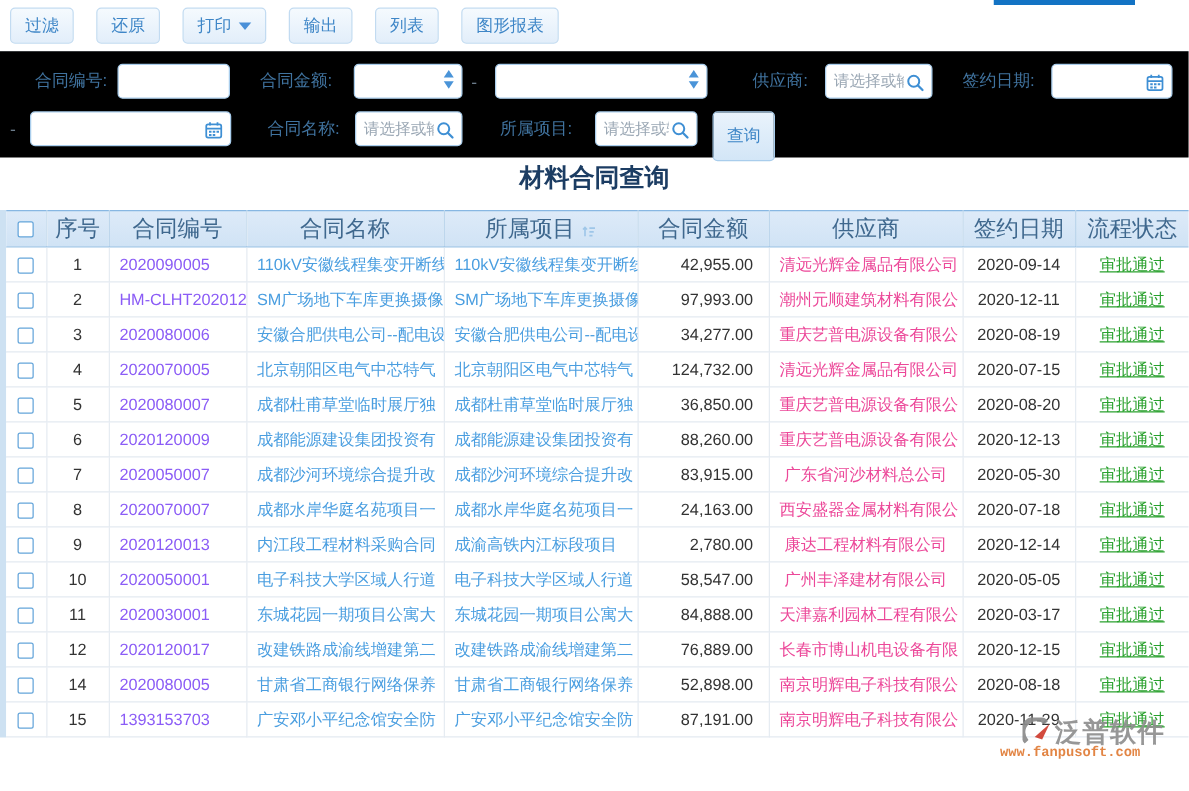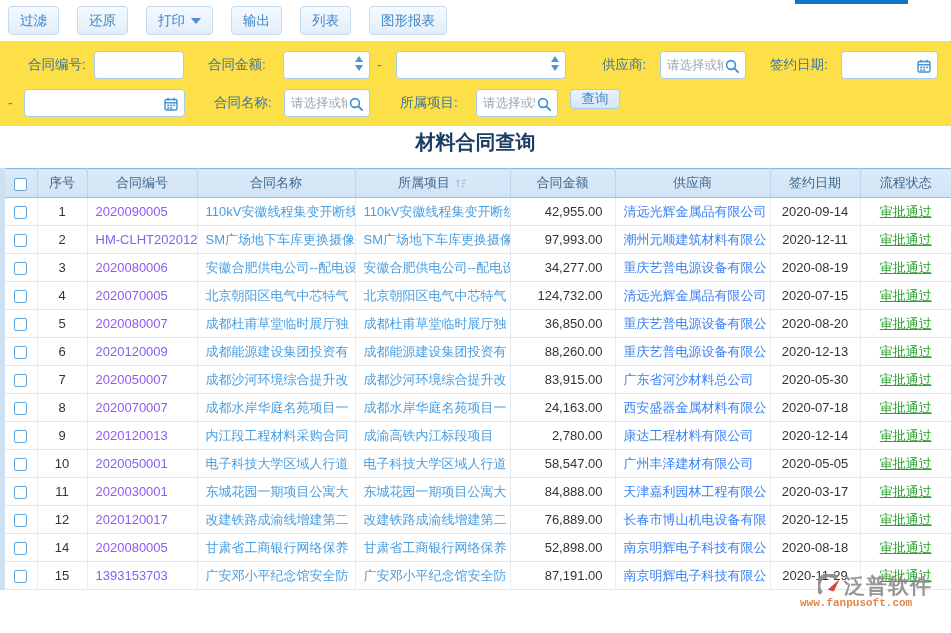--- a/index.html
+++ b/index.html
@@ -20,66 +20,66 @@
     font-size:13.5px; color:#3e86c7;
     background:linear-gradient(#f5fafe,#e2eefa);
     border:1px solid #c2dbf1; border-radius:4px;
     display:inline-flex; align-items:center; gap:6px;
     cursor:pointer; white-space:nowrap;
   }
   .caret { width:0; height:0; border-left:5px solid transparent; border-right:5px solid transparent; border-top:6px solid #4a90d8; display:inline-block; }
   .topsep { position:absolute; top:41px; left:0; width:951px; border-top:1px solid #ccd9e5; }
 
   
-  .filters { position:absolute; top:41px; left:0; width:951px; height:85px; background:#fde047; }
+  .filters { position:absolute; top:41px; left:0; width:951px; height:85px; background:#000000; }
   .f-label { position:absolute; font-size:13.5px; color:#40739f; line-height:28px; white-space:nowrap; }
   .f-input { position:absolute; height:28px; border:1px solid #a9cdec; border-radius:4px; background:#fff; }
   .f-input input {
     width:100%; height:100%; border:none; outline:none; background:transparent;
     font-size:12.5px; color:#333; padding:0 6px;
     font-family:"Liberation Sans", sans-serif;
   }
   .f-input input::placeholder { color:#9aa7b4; }
   .with-icon input { padding-right:22px; }
   .dash { position:absolute; font-size:14px; color:#6b7b8a; line-height:28px; }
   .icon-abs { position:absolute; right:5px; top:6px; width:16px; height:16px; pointer-events:auto; }
   .spin { position:absolute; right:6px; top:4px; display:flex; flex-direction:column; gap:3px; align-items:center; cursor:pointer; }
   .spin .up { width:0;height:0;border-left:4.5px solid transparent;border-right:4.5px solid transparent;border-bottom:6px solid #4a94d8; }
   .spin .dn { width:0;height:0;border-left:4.5px solid transparent;border-right:4.5px solid transparent;border-top:6px solid #4a94d8; }
   .query-btn {
-    position:absolute; left:570px; top:48px; width:50px; height:20px;
+    position:absolute; left:570px; top:48px; width:50px; height:40px;
     background:linear-gradient(#e9f3fc,#d3e6f7); border:1px solid #a9cdec; border-radius:4px;
     color:#3e86c7; font-size:13.5px; cursor:pointer;
   }
 
   
   .page-title { position:absolute; top:129px; left:0; width:951px; text-align:center;
     font-size:20px; font-weight:bold; color:#1c3d63; }
 
   
   .grid-wrap { position:absolute; top:168px; left:0; width:951px; border-left:5px solid #cde1f2; }
   table { width:946px; border-collapse:collapse; table-layout:fixed; font-size:13px; }
   th {
-    height:29px; font-weight:normal; font-size:13px; color:#3f688e;
+    height:29px; font-weight:normal; font-size:18px; color:#3f688e;
     background:linear-gradient(#ddeaf8,#d0e3f5);
     border-top:1px solid #88b7e2; border-bottom:1px solid #9cc3e6; border-right:1px solid #bdd6ec;
     text-align:center; white-space:nowrap; overflow:hidden; padding:0 4px;margin-top:28px;
   }
   th:last-child, td:last-child { border-right:none; }
   td {
     height:28px; border-bottom:1px solid #e3eaf1; border-right:1px solid #e6ecf2;
     padding:0 8px; white-space:nowrap; overflow:hidden; color:#333; background:#fff;
   }
   td.c-check, th.c-check { text-align:center; padding:0; }
   .checkbox { display:inline-block; width:13px; height:13px; border:1px solid #64a5da; border-radius:2px; background:#fff; vertical-align:middle; cursor:pointer; }
   td.c-seq { text-align:center; }
   td.c-no { color:#8b5cf6; cursor:pointer; }
   td.c-name, td.c-proj { text-align:left; color:#4a9ee0; cursor:pointer; }
   td.c-amt { text-align:right; padding-right:12px; }
-  td.c-sup { text-align:left; color:#3b82f6; cursor:pointer; }
+  td.c-sup { text-align:center; color:#ec4899; cursor:pointer; }
   td.c-date { text-align:center; }
   td.c-status { text-align:center; }
   .status-ok { color:#2aa12e; text-decoration:underline; cursor:pointer; }
   .sort-ic { vertical-align:-2px; margin-left:5px; }
 
   
   .watermark { position:absolute; right:1px; top:572px; width:150px; pointer-events:none; text-align:left; opacity:.92;font-family:Liberation Mono, monospace; }
   .wm-row { display:flex; align-items:center; justify-content:center; gap:1px; }
   .wm-brand { font-size:21px; font-weight:bold; color:#8f8f8f; letter-spacing:1px; }
   .wm-url { font-size:11px; color:#e07b35; margin-top:-3px; font-weight:bold; }

